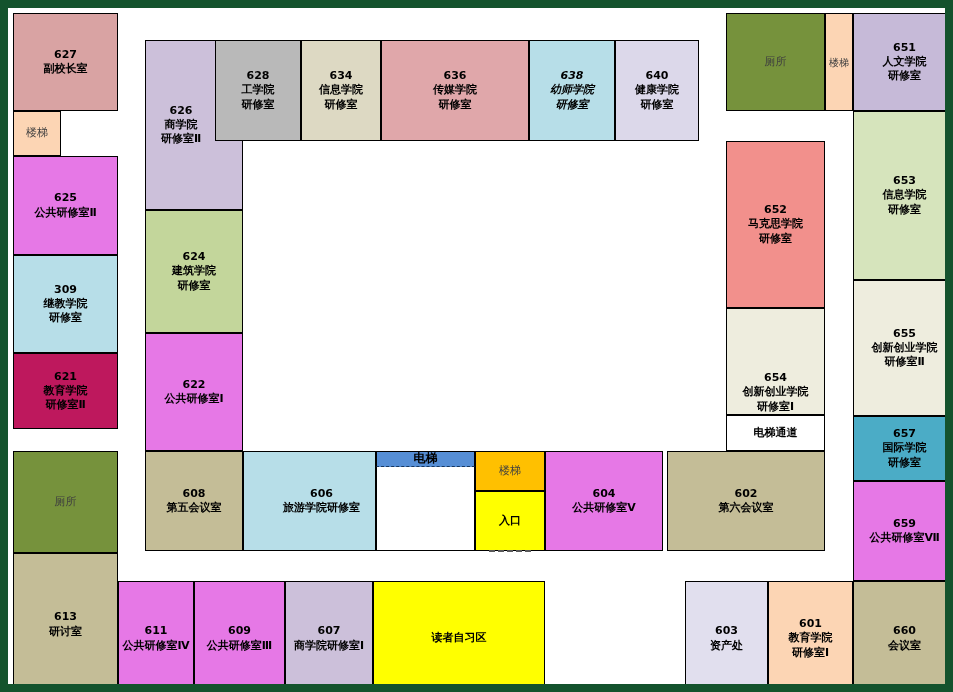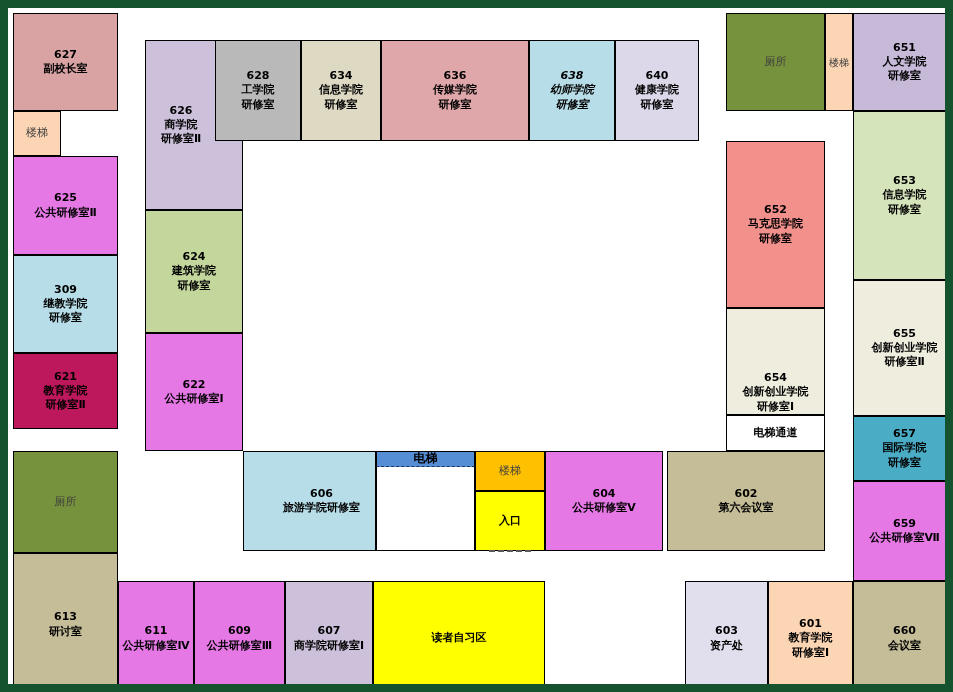--- a/index.html
+++ b/index.html
@@ -246,20 +246,26 @@
         <span>建筑学院</span>
         <span>研修室</span>
       </div>
     </div>
     <div class="room" style="left: 137px; top: 325px; width: 98px; height: 118px; background: rgb(230, 120, 230);">
       <div class="lbl">
         <span>622</span>
         <span>公共研修室Ⅰ</span>
       </div>
     </div>
+    <div class="room" style="left: 137px; top: 443px; width: 98px; height: 100px; background: rgb(196, 189, 151);">
+      <div class="lbl">
+        <span>608</span>
+        <span>第五会议室</span>
+      </div>
+    </div>
     <div class="room" style="left: 235px; top: 443px; width: 133px; height: 100px; background: rgb(183, 222, 232); padding-left: 24px;">
       <div class="lbl">
         <span>606</span>
         <span>旅游学院研修室</span>
       </div>
     </div>
     <div class="room" style="left: 368px; top: 443px; width: 99px; height: 100px; background: rgb(255, 255, 255);">
       <div class="elv-bar" style="background: rgb(86, 142, 213);">
         <span>电梯</span>
       </div>

